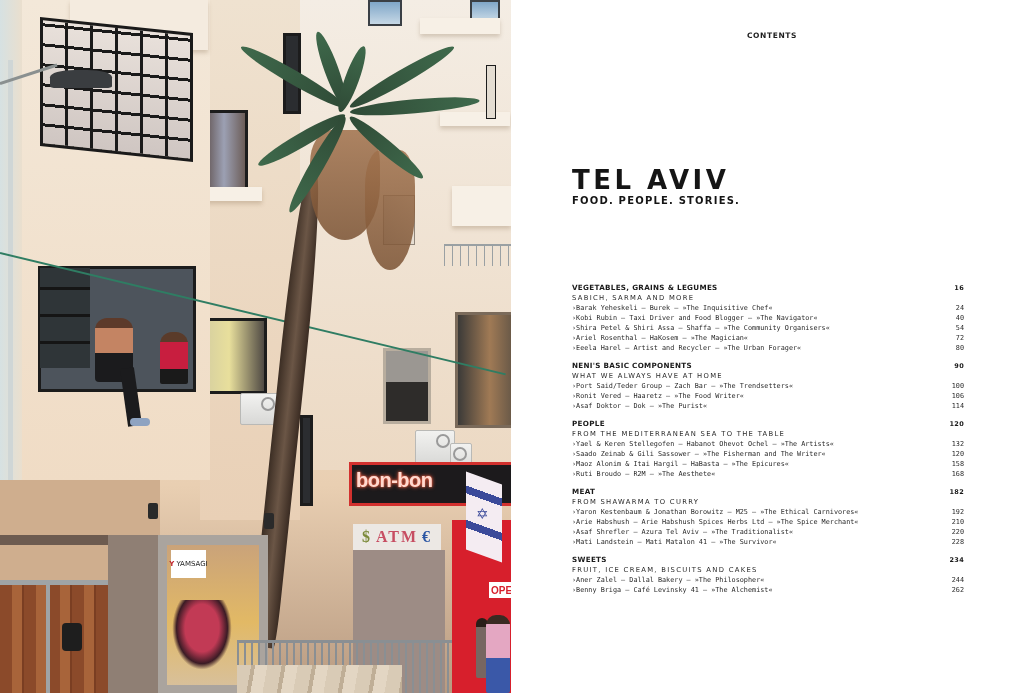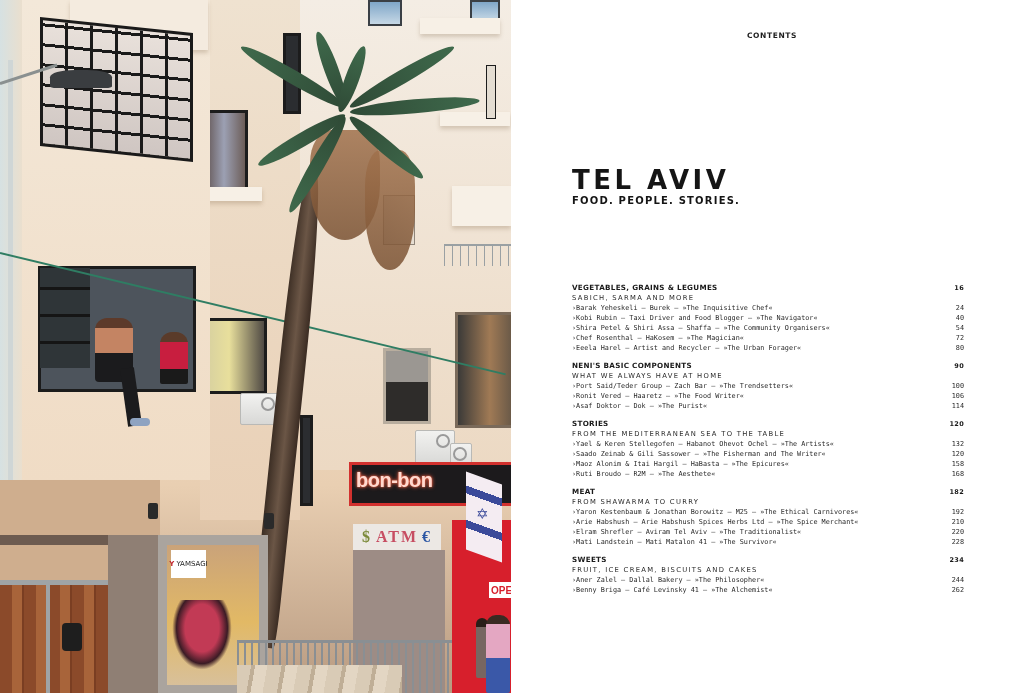--- a/index.html
+++ b/index.html
@@ -186,21 +186,21 @@
       </div>
     <div class="entry">
         <span>›Kobi Rubin – Taxi Driver and Food Blogger – »The Navigator«</span>
         <span class="pg">40</span>
       </div>
     <div class="entry">
         <span>›Shira Petel &amp; Shiri Assa – Shaffa – »The Community Organisers«</span>
         <span class="pg">54</span>
       </div>
     <div class="entry">
-        <span>›Chef Rosenthal – HaKosem – »The Magician«</span>
+        <span>›Ariel Rosenthal – HaKosem – »The Magician«</span>
         <span class="pg">72</span>
       </div>
     <div class="entry">
         <span>›Eeela Harel – Artist and Recycler – »The Urban Forager«</span>
         <span class="pg">80</span>
       </div>
   </div>
 
   <div class="section">
     <div class="sec-head">
@@ -217,21 +217,21 @@
         <span class="pg">106</span>
       </div>
     <div class="entry">
         <span>›Asaf Doktor – Dok – »The Purist«</span>
         <span class="pg">114</span>
       </div>
   </div>
 
   <div class="section">
     <div class="sec-head">
-      <span>STORIES</span>
+      <span>PEOPLE</span>
       <span class="pg">120</span>
     </div>
     <div class="sec-sub">FROM THE MEDITERRANEAN SEA TO THE TABLE</div>
     <div class="entry">
         <span>›Yael &amp; Keren Stellegofen – Habanot Ohevot Ochel – »The Artists«</span>
         <span class="pg">132</span>
       </div>
     <div class="entry">
         <span>›Saado Zeinab &amp; Gili Sassower – »The Fisherman and The Writer«</span>
         <span class="pg">120</span>
@@ -254,21 +254,21 @@
     <div class="sec-sub">FROM SHAWARMA TO CURRY</div>
     <div class="entry">
         <span>›Yaron Kestenbaum &amp; Jonathan Borowitz – M25 – »The Ethical Carnivores«</span>
         <span class="pg">192</span>
       </div>
     <div class="entry">
         <span>›Arie Habshush – Arie Habshush Spices Herbs Ltd – »The Spice Merchant«</span>
         <span class="pg">210</span>
       </div>
     <div class="entry">
-        <span>›Elram Shrefler – Aviram Tel Aviv – »The Traditionalist«</span>
+        <span>›Asaf Shrefler – Azura Tel Aviv – »The Traditionalist«</span>
         <span class="pg">220</span>
       </div>
     <div class="entry">
         <span>›Mati Landstein – Mati Matalon 41 – »The Survivor«</span>
         <span class="pg">228</span>
       </div>
   </div>
 
   <div class="section">
     <div class="sec-head">

